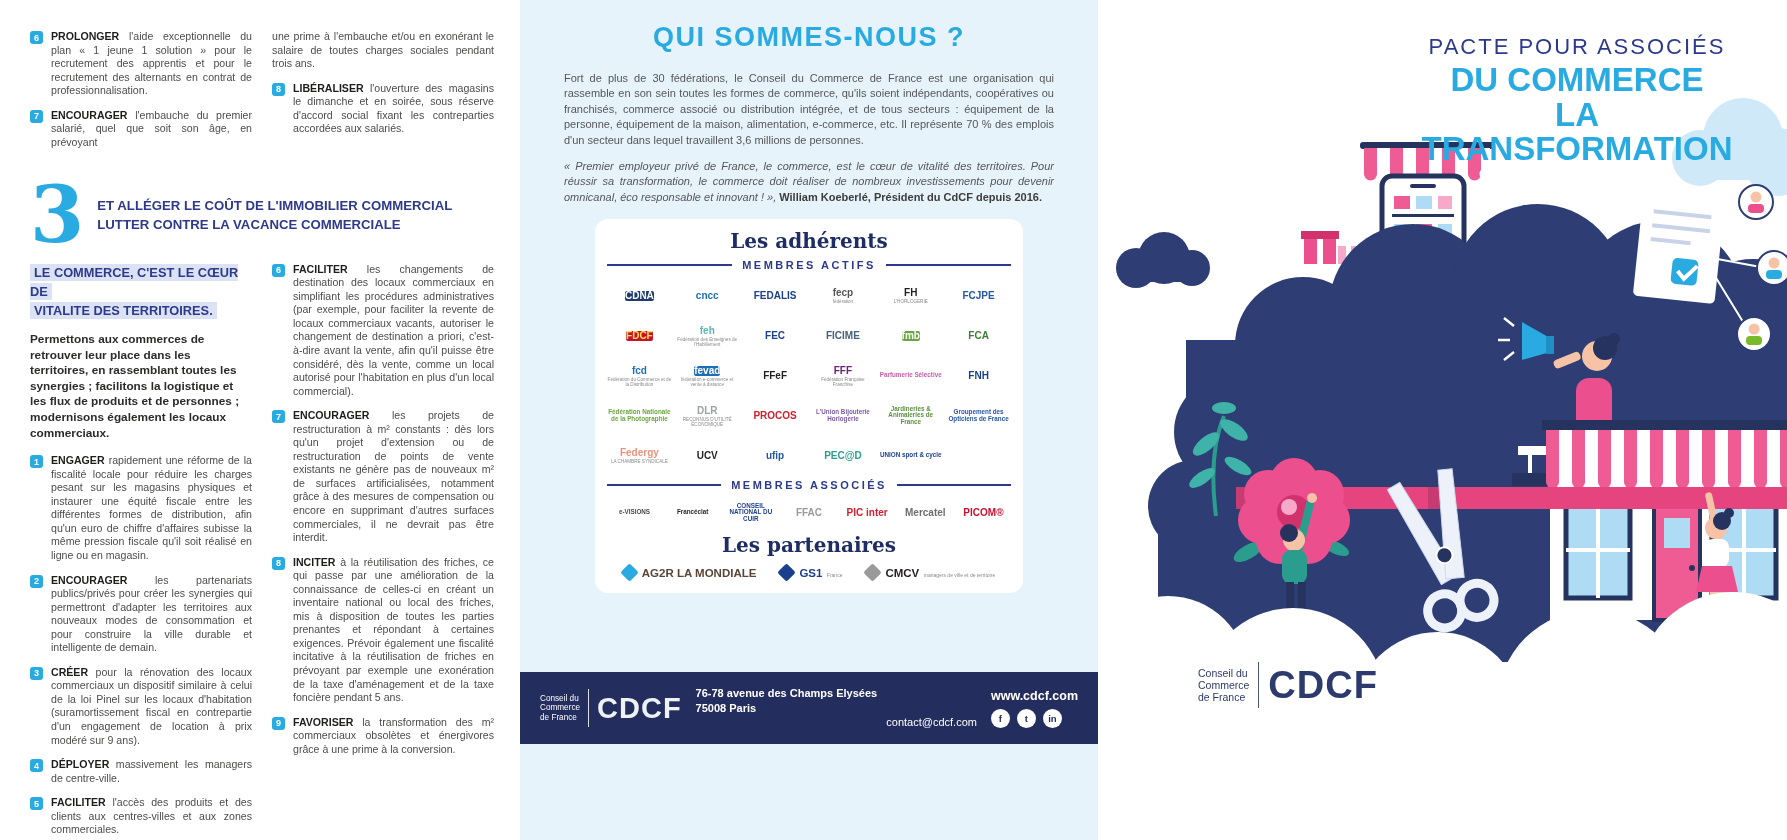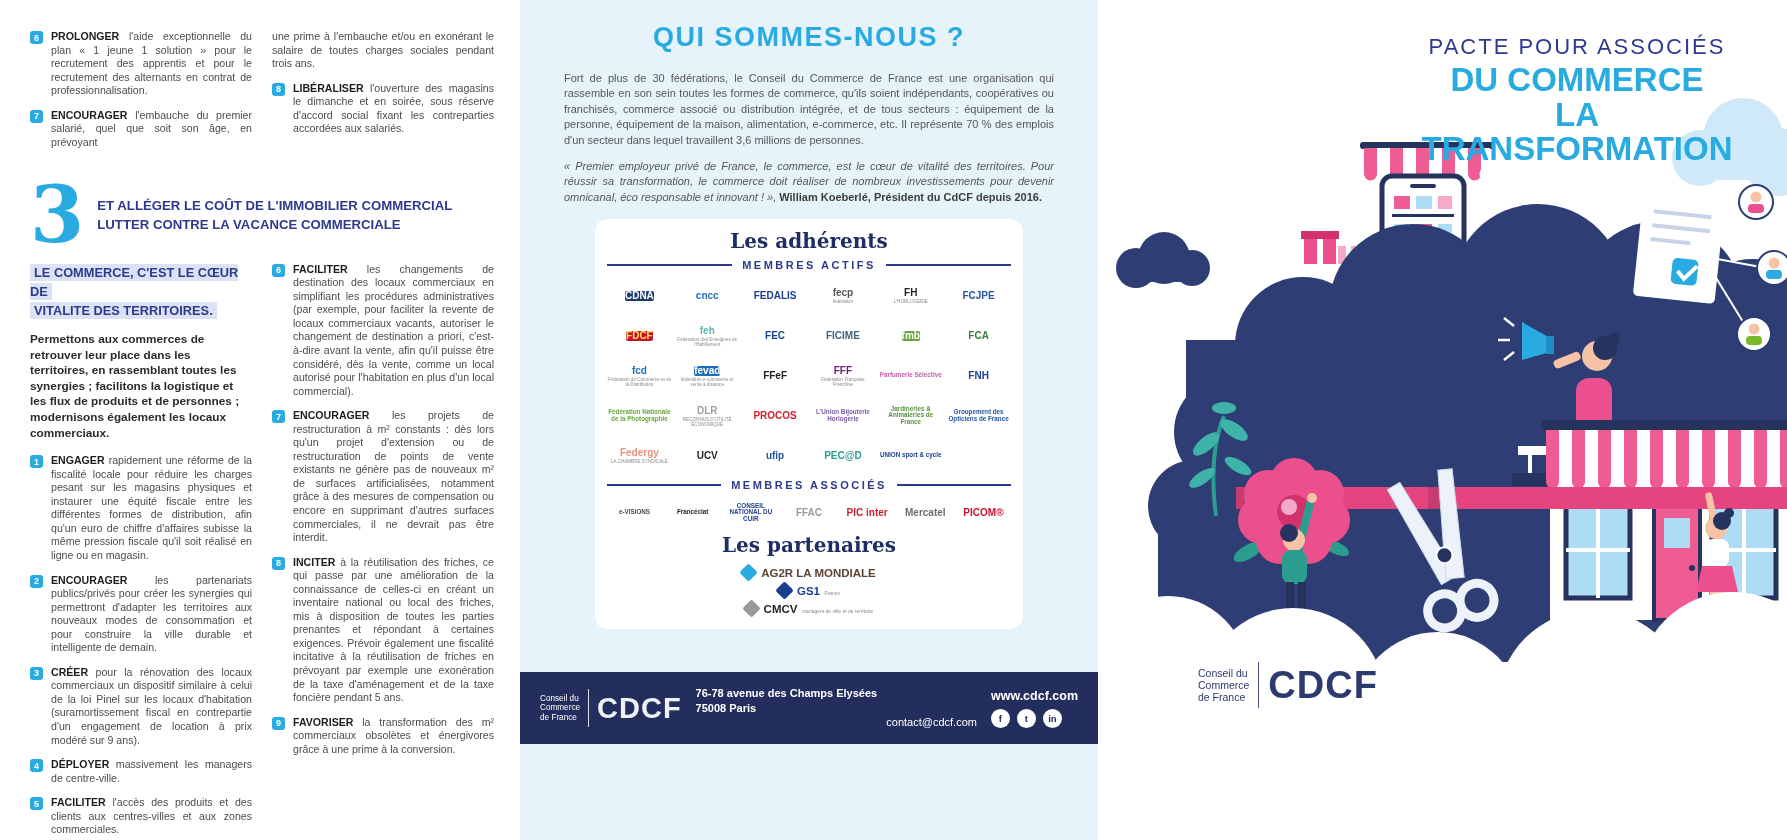--- a/index.html
+++ b/index.html
@@ -44,21 +44,21 @@
   .divider .ln { flex:1; height:1.4px; background:#2d3a8c; }
   .logo-grid { display:grid; grid-template-columns:repeat(6,1fr); row-gap:2px; column-gap:3px;
                justify-items:center; }
   .logo { width:64px; height:38px; display:flex; flex-direction:column; align-items:center;
           justify-content:center; text-align:center; overflow:hidden; }
   .logo-label { font-weight:bold; font-size:10px; line-height:1; border-radius:2px; }
   .logo-sub { font-size:4.6px; color:#8a8a8a; line-height:1.1; margin-top:1px; }
   .logo.sm .logo-label { font-size:6.3px; line-height:1.05; }
   .assoc-row { display:flex; justify-content:space-between; align-items:center; margin:2px 0 4px; }
   .assoc-row .logo { width:55px; height:32px; }
-  .partners-row { display:flex; justify-content:center; align-items:center; margin:2px 0 4px;flex-direction:column; }
+  .partners-row { display:flex; justify-content:center; gap:24px; align-items:center; margin:2px 0 4px; }
   .partner { display:flex; align-items:center; gap:6px; }
   .p-icon { width:13px; height:13px; transform:rotate(45deg); border-radius:2px; }
   .p-label { font-weight:bold; font-size:11.5px; line-height:1; }
   .p-sub { font-size:5px; color:#8a8a8a; }
 
   .m-footer { position:absolute; left:0; right:0; bottom:96px; height:72px; background:#242e5e;
               display:flex; align-items:center; padding:0 20px; gap:14px; color:#fff; }
   .brand { display:flex; align-items:center; gap:8px; }
   .brand-small { font-size:8.2px; line-height:1.15; }
   .brand-bar { width:1px; height:38px; background:#fff; opacity:.85; }

